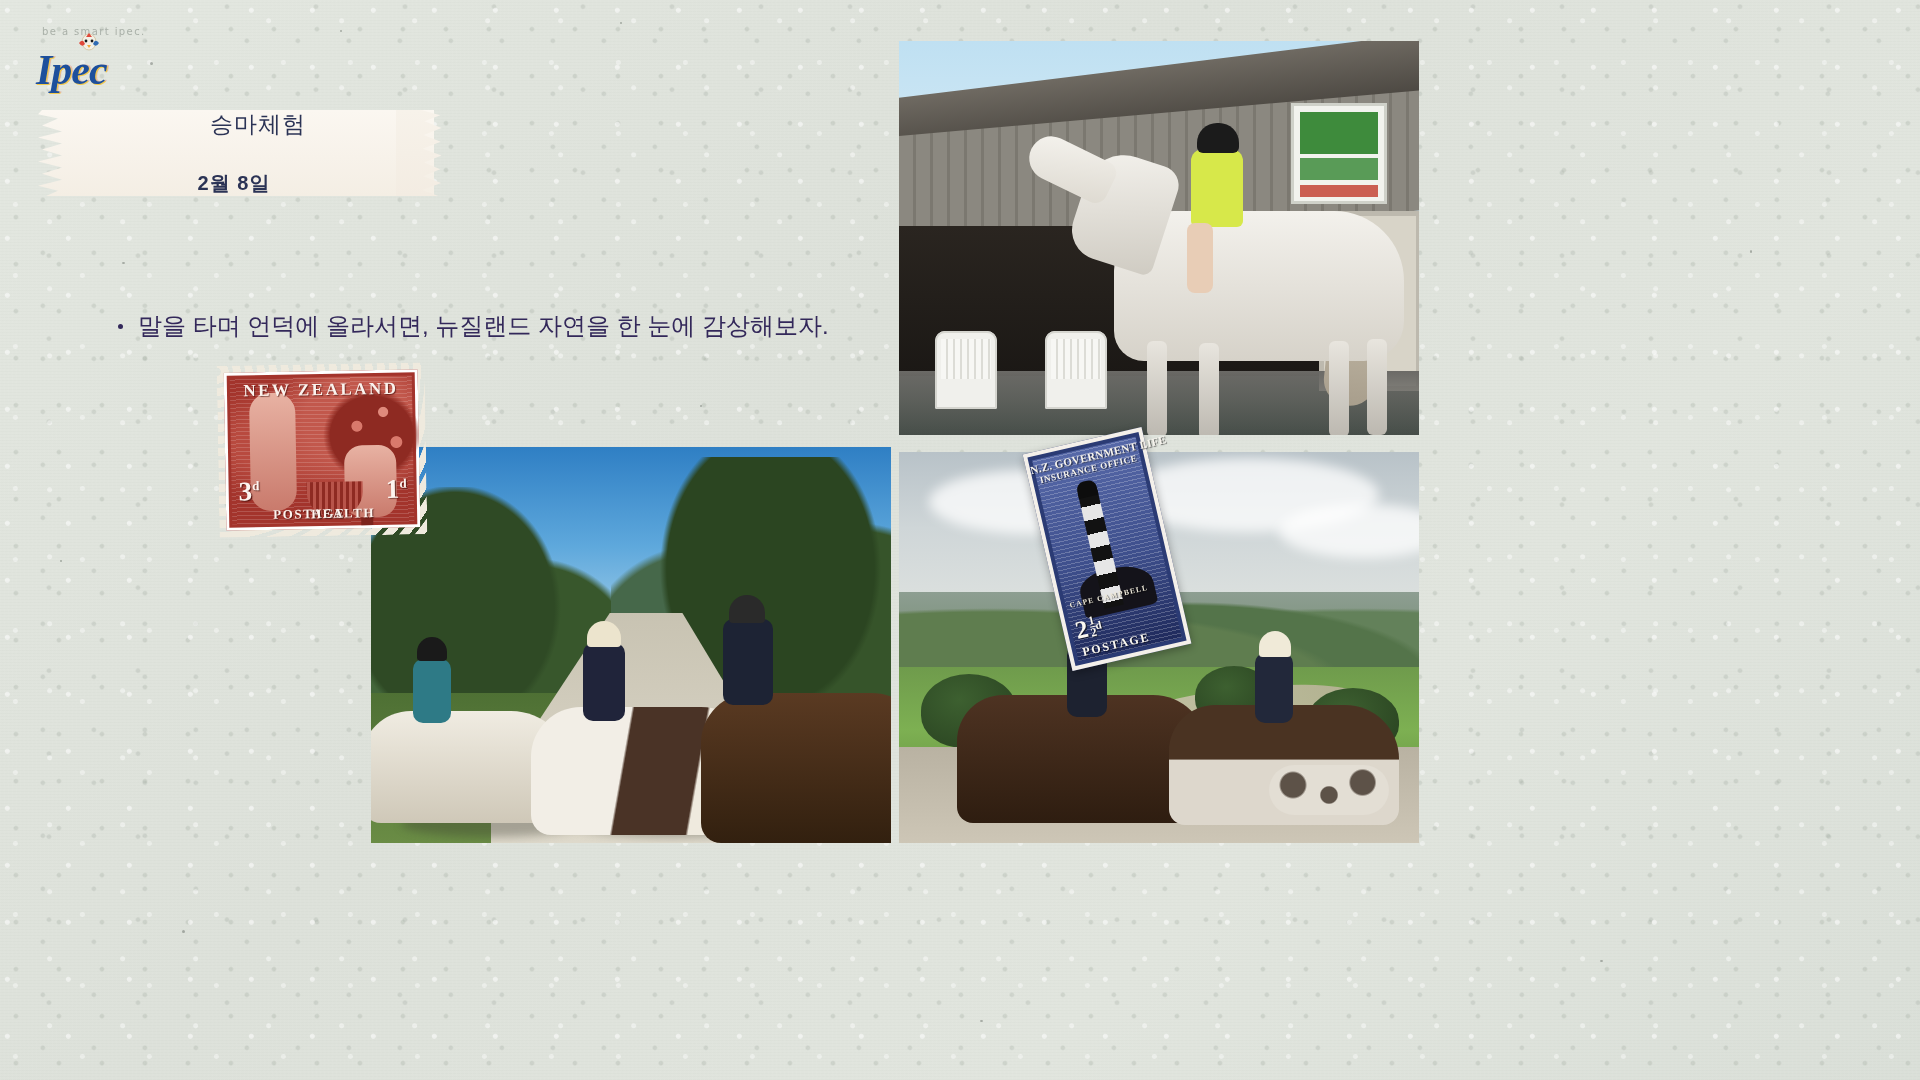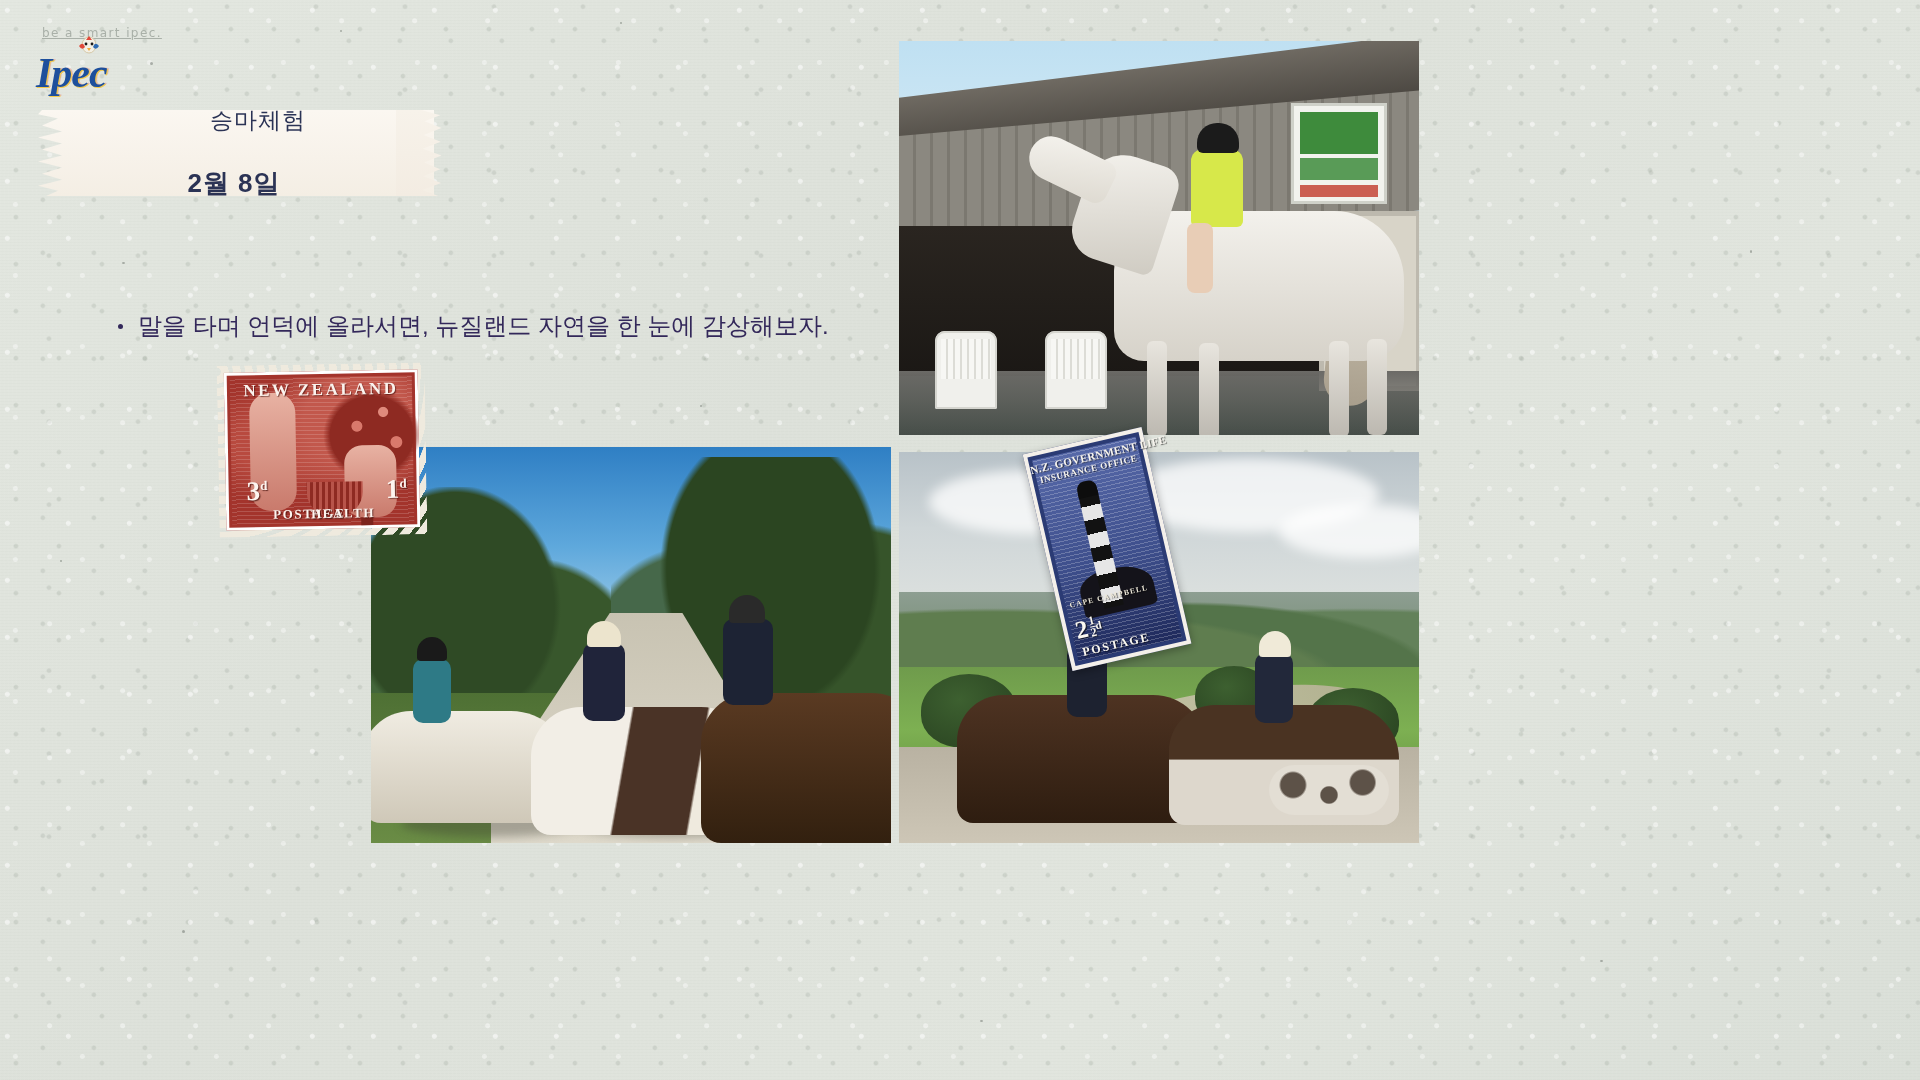--- a/index.html
+++ b/index.html
@@ -26,22 +26,22 @@
     position:absolute;inset:0;opacity:.5;pointer-events:none;
     background-image:
       repeating-linear-gradient(0deg, rgba(120,128,120,.05) 0 1px, transparent 1px 3px),
       repeating-linear-gradient(90deg, rgba(255,255,255,.06) 0 1px, transparent 1px 4px);
   }
   .speck{position:absolute;border-radius:50%;background:rgba(90,98,92,.45);}
 
   
   #logo{position:absolute;left:36px;top:26px;width:120px;height:78px;}
   #logo .tagline{
-    font-size:12px;letter-spacing:1.4px;color:#a9b0a8;white-space:nowrap;
-    padding-left:6px;font-family:"DejaVu Sans",sans-serif;text-decoration:underline;
+    font-size:10px;letter-spacing:1.4px;color:#a9b0a8;white-space:nowrap;
+    padding-left:6px;font-family:"DejaVu Sans",sans-serif;
   }
   #logo .word{
     position:relative;font-family:"Liberation Serif","DejaVu Serif",serif;
     font-weight:bold;font-style:italic;font-size:42px;color:#1d4f9c;
     line-height:1;letter-spacing:-1px;margin-top:12px;
     text-shadow:1px 1px 0 #f2c94c, 2px 0 0 rgba(230,60,40,.25);
   }
   #logo .bird{
     position:absolute;left:40px;top:-18px;width:26px;height:22px;
   }
@@ -75,21 +75,21 @@
     clip-path:polygon(
       0% 0%, 55% 0%, 96% 6%, 62% 13%, 99% 21%, 60% 29%, 97% 37%,
       58% 45%, 99% 53%, 61% 61%, 96% 69%, 59% 77%, 98% 85%, 57% 93%, 92% 100%, 0% 100%);
   }
   #tape-text{
     position:absolute;left:34px;top:110px;width:400px;height:86px;
     display:flex;flex-direction:column;align-items:center;justify-content:center;gap:2px;
     color:#2b3355;
   }
   #tape-text .t1{font-size:23px;letter-spacing:1px;margin-left:48px;}
-  #tape-text .t2{font-size:26px;font-weight:bold;letter-spacing:1px;margin-top:28px;}
+  #tape-text .t2{font-size:20px;font-weight:bold;letter-spacing:1px;margin-top:28px;}
 
   
   #bullets{position:absolute;left:72px;top:290px;width:1000px;color:#33285a;}
   #bullets li{
     list-style:none;position:relative;padding-left:26px;
     font-size:24px;line-height:40px;white-space:nowrap;
   }
   #bullets li:before{
     content:"";position:absolute;left:6px;top:18px;width:5px;height:5px;
     border-radius:50%;background:#33285a;
@@ -229,21 +229,21 @@
   #stamp-nz .country{
     position:absolute;left:0;right:0;top:6px;text-align:center;
     font-family:"Liberation Serif","DejaVu Serif",serif;font-weight:bold;
     font-size:17px;letter-spacing:2.5px;color:#fbf3ee;
     text-shadow:1px 1px 1px rgba(60,10,5,.6);
   }
   #stamp-nz .val-l,#stamp-nz .val-r{
     position:absolute;bottom:20px;font-family:"Liberation Serif",serif;font-weight:bold;
     font-size:27px;color:#fdf5f0;text-shadow:1px 1px 1px rgba(60,10,5,.7);
   }
-  #stamp-nz .val-l{left:18px;} #stamp-nz .val-r{right:10px;}
+  #stamp-nz .val-l{left:10px;} #stamp-nz .val-r{right:10px;}
   #stamp-nz .val-l sup,#stamp-nz .val-r sup{font-size:13px;}
   #stamp-nz .lbl-l,#stamp-nz .lbl-r{
     position:absolute;bottom:4px;font-family:"Liberation Serif",serif;font-weight:bold;
     font-size:13px;letter-spacing:1.6px;color:#fdf5f0;text-shadow:1px 1px 1px rgba(60,10,5,.7);
   }
   #stamp-nz .lbl-l{left:44px;} #stamp-nz .lbl-r{right:42px;}
 
   #stamp-lh{left:1046px;top:438px;width:122px;height:222px;transform:rotate(-13deg);}
   #stamp-lh .art{position:absolute;inset:0;background:#2b3b74;
     border:4px solid #f4f0ea;box-shadow:0 3px 9px rgba(0,0,0,.3);}

